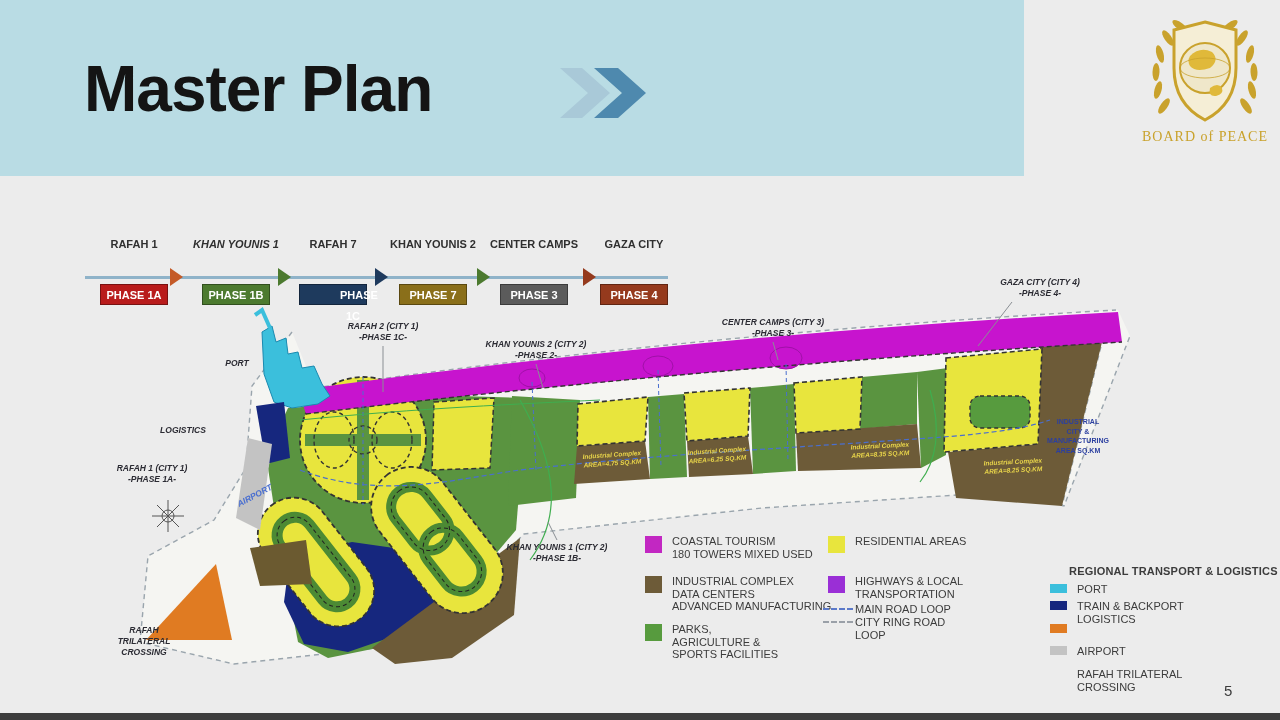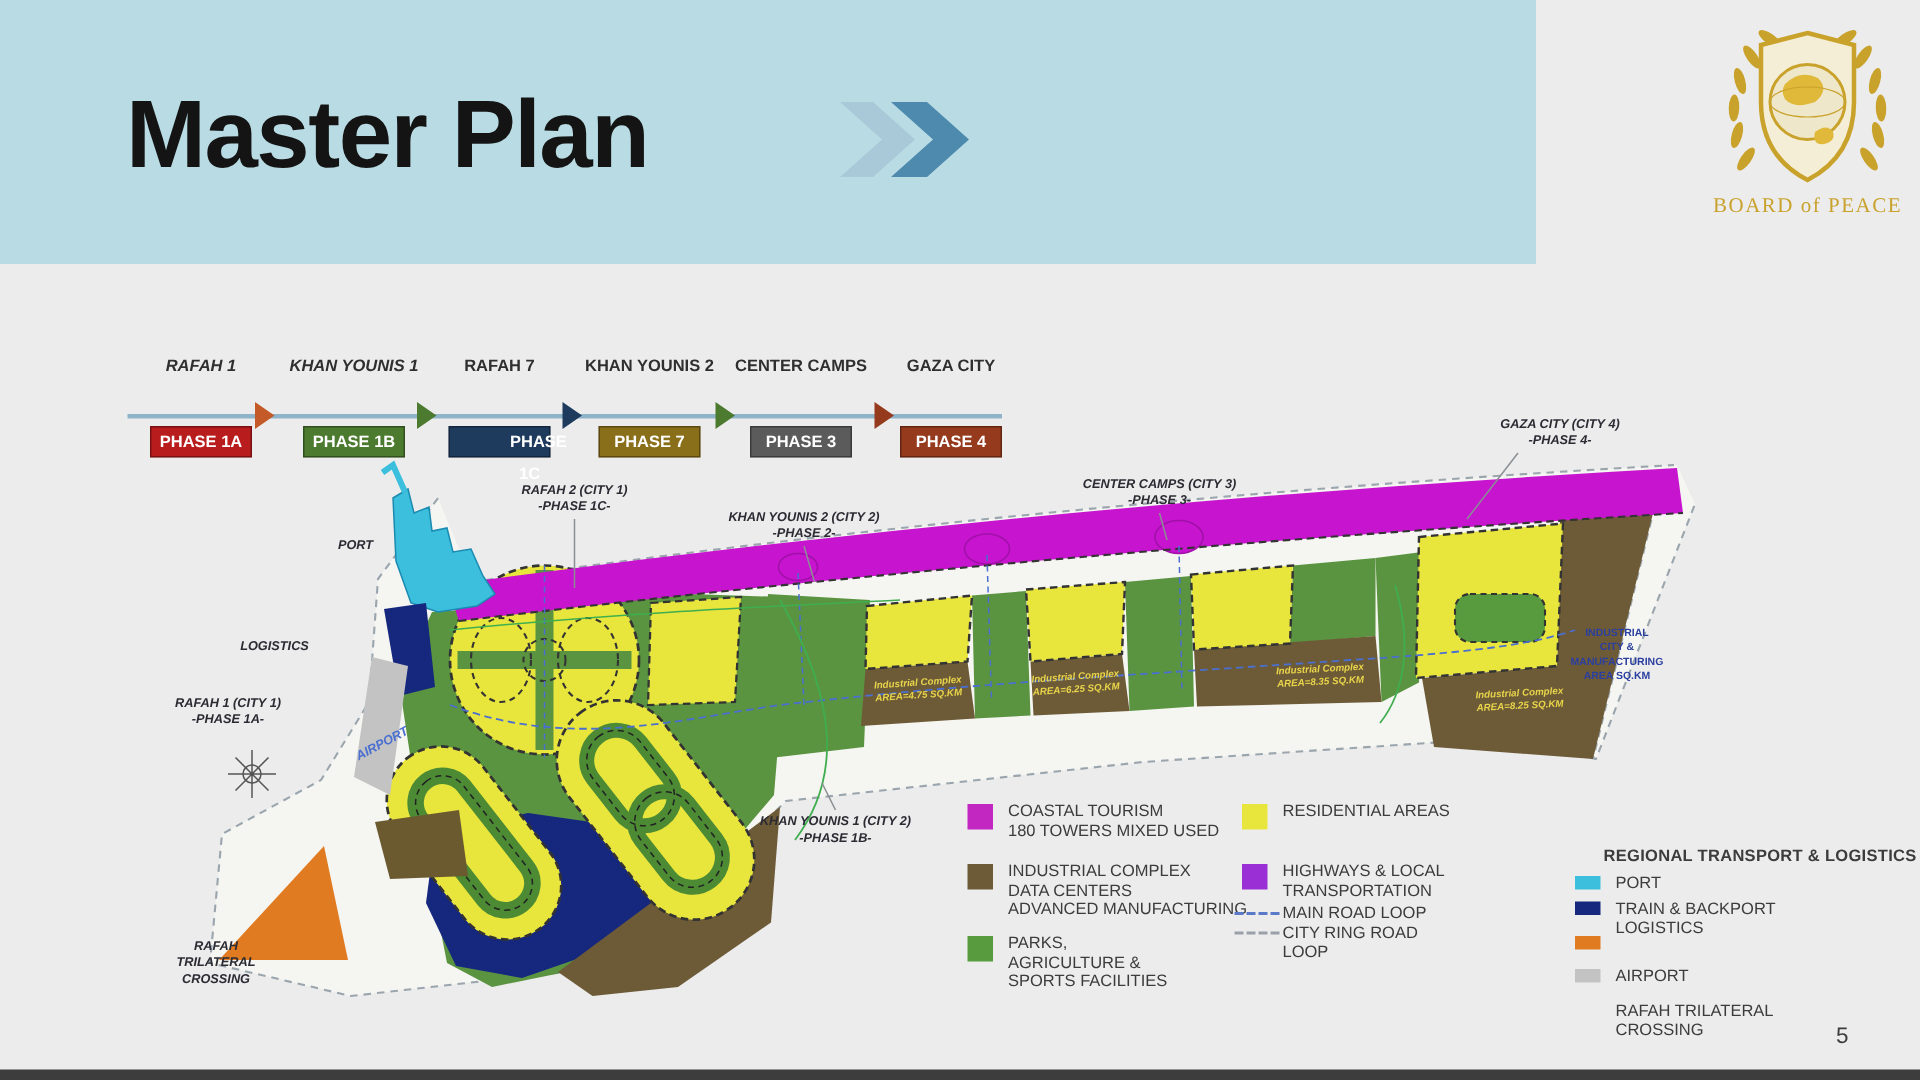--- a/index.html
+++ b/index.html
@@ -181,21 +181,21 @@
         <path d="M50,48 q10,-10 22,-4 q8,8 -2,16 q-14,5 -20,-2 q-3,-5 0,-10 z" fill="#e0b93a"></path>
         <path d="M70,80 q8,-6 12,0 q2,6 -6,8 q-8,1 -6,-8 z" fill="#e0b93a"></path>
         <ellipse cx="65" cy="60" rx="25" ry="10" fill="none" stroke="#c9a22c" stroke-width="0.8"></ellipse>
       </g>
       <text x="65" y="133" text-anchor="middle" fill="#c9a22c" font-family="Liberation Serif, serif" font-size="14" letter-spacing="1">BOARD of PEACE</text>
     </svg>
   </div>
 
   <div id="timeline">
     <div class="tl-line"></div>
-  <div class="tl-city" style="left: 74px; font-style: italic;"><span>RAFAH 1</span><br><span></span></div>
+  <div class="tl-city" style="left: 74px;"><span>RAFAH 1</span><br><span></span></div>
       <div class="tl-phase" style="left: 100px; background: #b91c1c;">PHASE 1A</div>
       <div class="tl-city" style="left: 176px; font-style: italic;"><span>KHAN YOUNIS 1</span><br><span></span></div>
       <div class="tl-phase" style="left: 202px; background: rgb(76, 122, 47);">PHASE 1B</div>
       <div class="tl-city" style="left: 273px;"><span>RAFAH 7</span><br><span></span></div>
       <div class="tl-phase" style="left: 299px; background: rgb(30, 58, 93); padding-left: 40px;">PHASE 1C</div>
       <div class="tl-city" style="left: 373px; text-align: center;"><span>KHAN YOUNIS 2</span><br><span></span></div>
       <div class="tl-phase" style="left: 399px; background: rgb(138, 111, 26);">PHASE 7</div>
       <div class="tl-city" style="left: 474px;"><span>CENTER CAMPS</span><br><span></span></div>
       <div class="tl-phase" style="left: 500px; background: rgb(91, 91, 91);">PHASE 3</div>
       <div class="tl-city" style="left: 574px;"><span>GAZA CITY</span><br><span></span></div>

